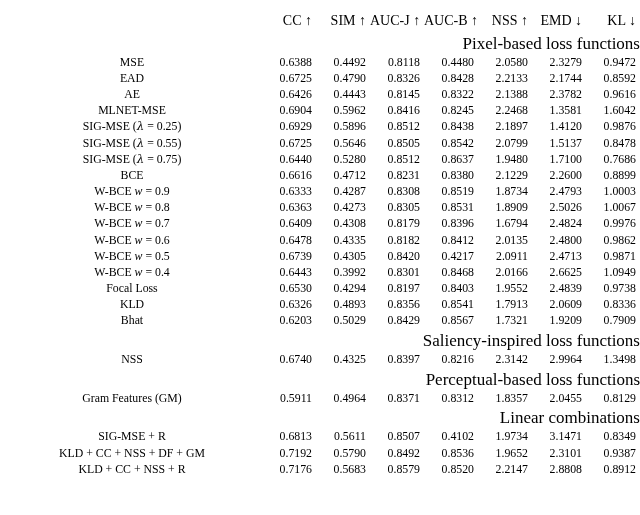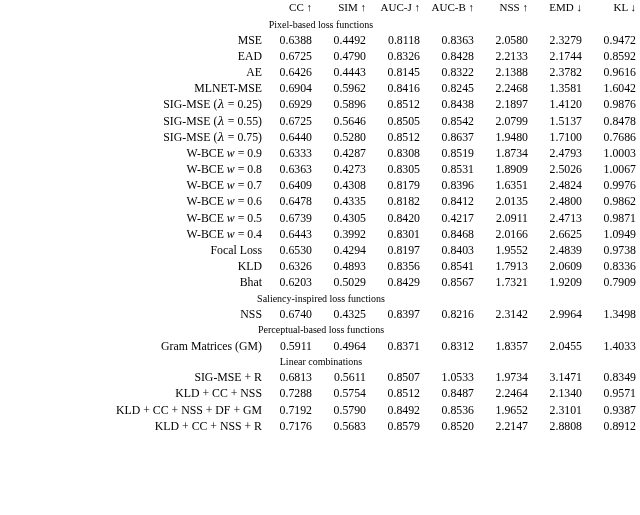--- a/index.html
+++ b/index.html
@@ -33,49 +33,49 @@
     white-space: nowrap;
   }
   
   col.c-label { width: 262px; }
   col.c-num   { width: 54px; }
 
   
   tr.header-row th {
     font-weight: normal;
     text-align: right;
-    padding: 2px 4px 4px 0;
-    font-size: 11px;
+    padding: 14px 4px 4px 0;
+    font-size: 14px;
   }
   tr.header-row th.label-head {
     text-align: left;
   }
 
   
   .rule-double td {
     padding: 0;
     height: 0;
   }
   .hline {
     border-top: 1.1px solid #000;
   }
   .hline-thin {
     border-top: 0.9px solid #000;
   }
 
   
   tr.section-row td {
-    text-align: center;
+    text-align: right;
     padding: 2.5px 0 3px 2px;
-    font-size: 10px;
+    font-size: 17px;
   }
 
   
   tr.data-row td.rowlabel {
-    text-align: right;
+    text-align: center;
     padding: 2.2px 0 2.2px 2px;
     font-size: 11.8px;
   }
   tr.data-row td.num {
     text-align: right;
     padding: 2.2px 4px 2.2px 0;
     font-size: 11.8px;
     font-variant-numeric: lining-nums;
   }
   td.num.b { font-weight: normal; }
@@ -131,21 +131,21 @@
           <td colspan="8">Pixel-based loss functions</td>
         </tr>
         <tr class="rule-double">
           <td colspan="8" class="hline-thin"></td>
         </tr>
         <tr class="data-row">
           <td class="rowlabel">MSE</td>
           <td class="num ">0.6388</td>
           <td class="num ">0.4492</td>
           <td class="num ">0.8118</td>
-          <td class="num ">0.8363</td>
+          <td class="num ">0.4480</td>
           <td class="num ">2.0580</td>
           <td class="num ">2.3279</td>
           <td class="num ">0.9472</td>
         </tr>
         <tr class="data-row">
           <td class="rowlabel">EAD</td>
           <td class="num ">0.6725</td>
           <td class="num ">0.4790</td>
           <td class="num ">0.8326</td>
           <td class="num ">0.8428</td>
@@ -206,20 +206,30 @@
         <tr class="rule-double">
           <td colspan="8" class="hline"></td>
         </tr>
         <tr class="rule-double">
           <td colspan="8" class="hline-thin"></td>
         </tr>
         <tr class="rule-double">
           <td colspan="8" class="hline-thin"></td>
         </tr>
         <tr class="data-row">
+          <td class="rowlabel">BCE</td>
+          <td class="num ">0.6616</td>
+          <td class="num ">0.4712</td>
+          <td class="num ">0.8231</td>
+          <td class="num ">0.8380</td>
+          <td class="num ">2.1229</td>
+          <td class="num ">2.2600</td>
+          <td class="num ">0.8899</td>
+        </tr>
+        <tr class="data-row">
           <td class="rowlabel">W-BCE <span class="mathvar">w</span> <span class="mathnum">= 0.9</span></td>
           <td class="num ">0.6333</td>
           <td class="num ">0.4287</td>
           <td class="num ">0.8308</td>
           <td class="num ">0.8519</td>
           <td class="num ">1.8734</td>
           <td class="num ">2.4793</td>
           <td class="num ">1.0003</td>
         </tr>
         <tr class="data-row">
@@ -231,21 +241,21 @@
           <td class="num ">1.8909</td>
           <td class="num ">2.5026</td>
           <td class="num ">1.0067</td>
         </tr>
         <tr class="data-row">
           <td class="rowlabel">W-BCE <span class="mathvar">w</span> <span class="mathnum">= 0.7</span></td>
           <td class="num ">0.6409</td>
           <td class="num ">0.4308</td>
           <td class="num ">0.8179</td>
           <td class="num ">0.8396</td>
-          <td class="num ">1.6351</td>
+          <td class="num ">1.6794</td>
           <td class="num ">2.4824</td>
           <td class="num ">0.9976</td>
         </tr>
         <tr class="data-row">
           <td class="rowlabel">W-BCE <span class="mathvar">w</span> <span class="mathnum">= 0.6</span></td>
           <td class="num ">0.6478</td>
           <td class="num ">0.4335</td>
           <td class="num ">0.8182</td>
           <td class="num ">0.8412</td>
           <td class="num ">2.0135</td>
@@ -330,60 +340,50 @@
         <tr class="rule-double">
           <td colspan="8" class="hline-thin"></td>
         </tr>
         <tr class="section-row">
           <td colspan="8">Perceptual-based loss functions</td>
         </tr>
         <tr class="rule-double">
           <td colspan="8" class="hline-thin"></td>
         </tr>
         <tr class="data-row">
-          <td class="rowlabel">Gram Matrices (GM)</td>
+          <td class="rowlabel">Gram Features (GM)</td>
           <td class="num ">0.5911</td>
           <td class="num ">0.4964</td>
           <td class="num ">0.8371</td>
           <td class="num ">0.8312</td>
           <td class="num ">1.8357</td>
           <td class="num ">2.0455</td>
-          <td class="num ">1.4033</td>
+          <td class="num ">0.8129</td>
         </tr>
         <tr class="rule-double">
           <td colspan="8" class="hline"></td>
         </tr>
         <tr class="rule-double">
           <td colspan="8" class="hline-thin"></td>
         </tr>
         <tr class="section-row">
           <td colspan="8">Linear combinations</td>
         </tr>
         <tr class="rule-double">
           <td colspan="8" class="hline-thin"></td>
         </tr>
         <tr class="data-row">
           <td class="rowlabel">SIG-MSE + R</td>
           <td class="num ">0.6813</td>
           <td class="num ">0.5611</td>
           <td class="num ">0.8507</td>
-          <td class="num ">1.0533</td>
+          <td class="num ">0.4102</td>
           <td class="num ">1.9734</td>
           <td class="num ">3.1471</td>
           <td class="num ">0.8349</td>
-        </tr>
-        <tr class="data-row">
-          <td class="rowlabel">KLD + CC + NSS</td>
-          <td class="num i">0.7288</td>
-          <td class="num ">0.5754</td>
-          <td class="num i">0.8512</td>
-          <td class="num ">0.8487</td>
-          <td class="num i">2.2464</td>
-          <td class="num ">2.1340</td>
-          <td class="num ">0.9571</td>
         </tr>
         <tr class="data-row">
           <td class="rowlabel">KLD + CC + NSS + DF + GM</td>
           <td class="num i">0.7192</td>
           <td class="num ">0.5790</td>
           <td class="num ">0.8492</td>
           <td class="num ">0.8536</td>
           <td class="num ">1.9652</td>
           <td class="num ">2.3101</td>
           <td class="num ">0.9387</td>

